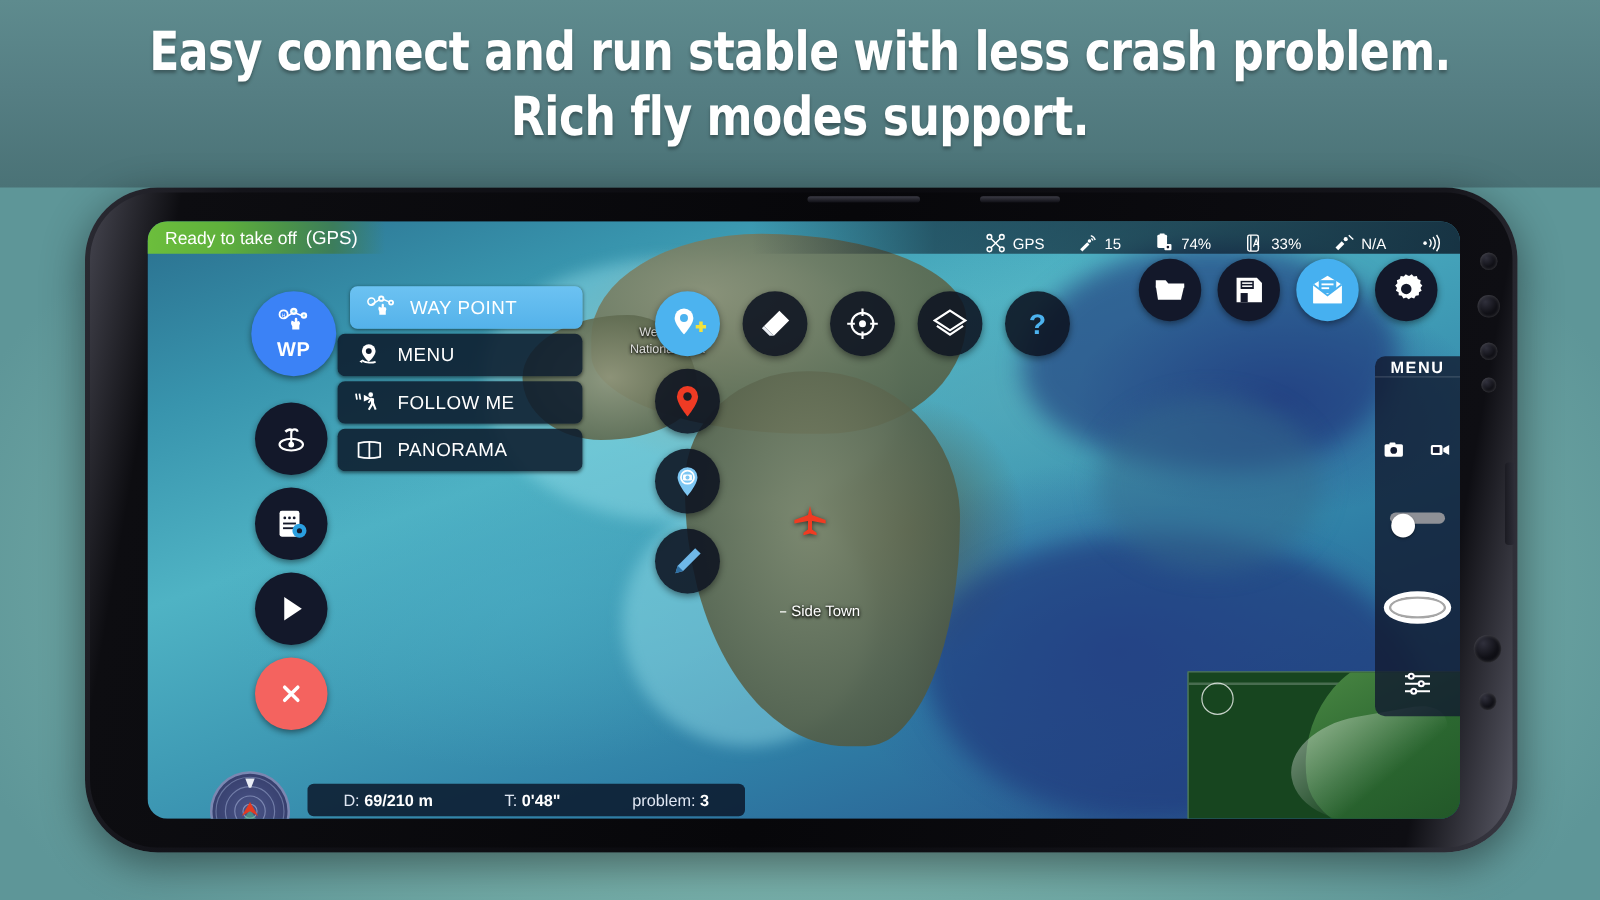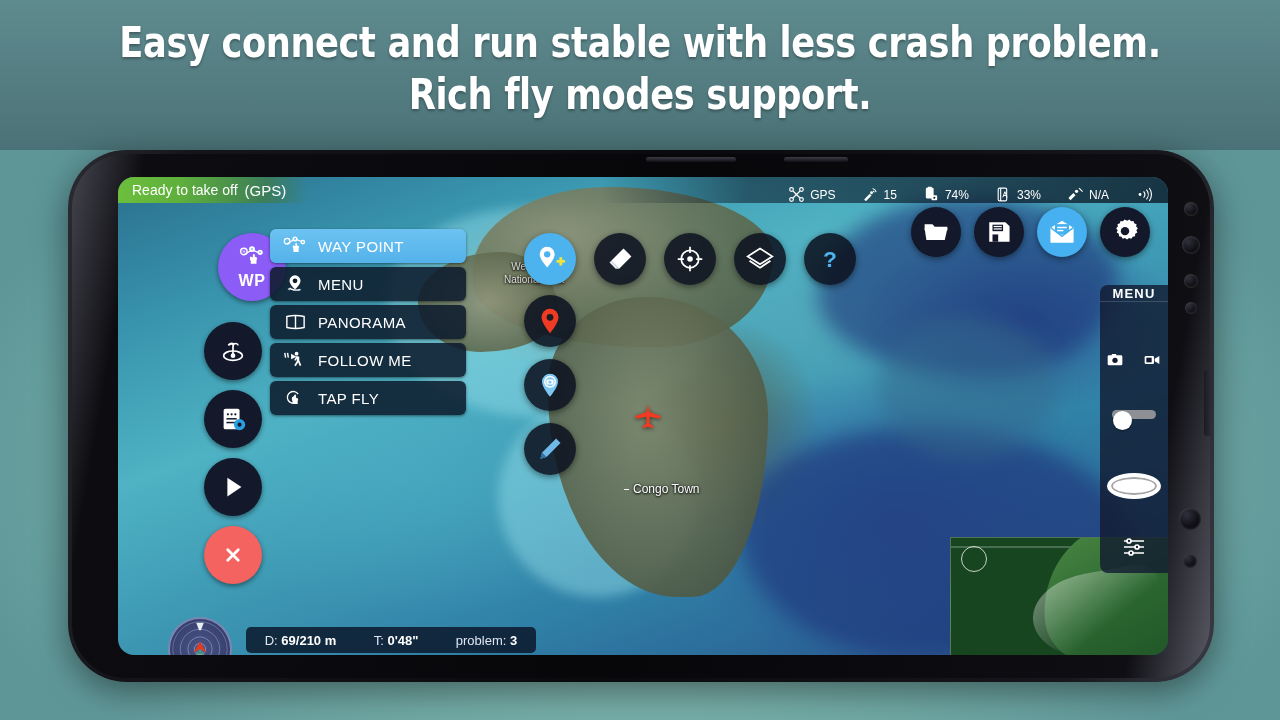--- a/index.html
+++ b/index.html
@@ -203,42 +203,43 @@
   .mode-item {
     height: 34px; border-radius: 6px;
     display: flex; align-items: center;
     background: rgba(13,27,44,.88);
     color: #ffffff;
     padding-left: 8px;
     box-shadow: 0 1px 3px rgba(0,0,0,.5);
   }
   .mode-item.active {
     background: linear-gradient(180deg,#6cc2f2,#54b2ea);
+    margin-left: 10px;
   }
   .mode-item .mi-icon {
     width: 34px; height: 26px; flex: 0 0 34px;
     display: flex; align-items: center; justify-content: center;
   }
   .mode-item .mi-label {
     font-size: 15px; letter-spacing: .4px; margin-left: 6px;
   }
 
   
   .round-btn {
     position: absolute; border-radius: 50%;
     display: flex; align-items: center; justify-content: center;
     box-shadow: 0 2px 5px rgba(0,0,0,.45);
     z-index: 9;
   }
   .rb-dark  { background: #13182a; }
   .rb-red   { background: #f4635f; }
 
   #wp-btn {
-    left: 100px; top: 56px; width: 68px; height: 68px;
-    background: #8b5cf6;
+    left: 83px; top: 56px; width: 68px; height: 68px;
+    background: #3b82f6;
     flex-direction: column; gap: 1px;
   }
   #wp-btn .wp-text { color: #fff; font-size: 16px; font-weight: bold; letter-spacing: .5px; }
 
   
   #map-toolbar {
     position: absolute; left: 406px; top: 56px;
     display: flex; gap: 18px;
     z-index: 9;
   }
@@ -320,21 +321,21 @@
   #radar {
     position: absolute; left: 50px; top: 440px;
     width: 64px; height: 64px; border-radius: 50%;
     background: radial-gradient(circle at 50% 50%, #4a5487 0%, #3a4372 60%, #2e3662 100%);
     border: 2px solid rgba(180,195,235,.55);
     z-index: 9;
     overflow: hidden;
   }
   #telemetry-top {
     position: absolute; left: 128px; top: 450px;
-    height: 26px; width: 290px;
+    height: 26px; width: 350px;
     border-radius: 5px;
     background: rgba(10,20,38,.82);
     display: flex; align-items: center; justify-content: space-around;
     color: #fff; font-size: 13px;
     z-index: 9;
   }
   #telemetry-top .tk { color: #dfe6f2; }
   #telemetry-top .tv { font-weight: bold; }
 
   
@@ -411,21 +412,21 @@
         <div class="deep d2"></div>
         <div class="deep d3"></div>
         <div class="land l1"></div>
         <div class="land l3"></div>
         <div class="land l2"></div>
 
         <div class="map-label park">
           <span>West Side</span><br>
           <span>National Park</span>
         </div>
-        <div class="map-label town">Congo Town</div>
+        <div class="map-label town">Side Town</div>
 
         <div class="drone-marker">
           <svg viewBox="0 0 24 24" width="30" height="30" fill="#f03b22">
             <path d="M12 2 L13.3 8 L22 11.2 L22 13.4 L13.3 11.8 L13.3 17.2 L16.2 19.4 L16.2 21 L12 19.8 L7.8 21 L7.8 19.4 L10.7 17.2 L10.7 11.8 L2 13.4 L2 11.2 L10.7 8 Z"></path>
           </svg>
         </div>
       </div>
 
       <div id="statusbar">
         <div id="ready-banner">
@@ -589,50 +590,41 @@
               <path d="M9 19 l-2.5 1.5 l3 1.8 z"></path>
             </svg>
           </span>
           <span class="mi-label">MENU</span>
         </div>
 
 
 
         <div class="mode-item">
           <span class="mi-icon">
-            <svg viewBox="0 0 32 28" width="27" height="22" fill="none" stroke="#fff" stroke-width="1.8">
-              <path d="M5 7 q11-2.5 22 0 v14 q-11 2.5-22 0 z"></path>
-              <path d="M16 5.6 L16 22.4"></path>
-            </svg>
-          </span>
-          <span class="mi-label">PANORAMA</span>
-        </div>
-
-        <div class="mode-item">
-          <span class="mi-icon">
             <svg viewBox="0 0 32 28" width="26" height="22" fill="#fff">
               <path d="M3 5 L4 11 M6.5 5 L7.5 11" stroke="#fff" stroke-width="1.8"></path>
               <path d="M11 6 L18 10 L11 13 Z"></path>
               <circle cx="18" cy="6" r="2.4"></circle>
               <path d="M18 9 l-3 5 l1.5 0.8 l1.8-2.5 l0 3 l-3.2 5.5 l1.8 1 l3.2-5 l2 4.8 l1.9-0.8 l-2.6-6.6 l0-4.2 z"></path>
             </svg>
           </span>
           <span class="mi-label">FOLLOW ME</span>
         </div>
 
-
         <div class="mode-item">
           <span class="mi-icon">
-            <svg viewBox="0 0 32 28" width="26" height="22" fill="none" stroke="#fff" stroke-width="1.7">
-              <path d="M20 9 a7.5 7.5 0 1 0 -3 11"></path>
-              <path d="M15 11 v4.5 M15 11 q0-1.3 1.2-1.3 q1.2 0 1.2 1.3 v3.2 q1.1-1 2 0 q1.3 1.4 0 3.8 l0 3.6 h-6.6 l0-3.3 q-1.8-2.2-0.5-5.2" fill="#fff" stroke="none"></path>
-            </svg>
-          </span>
-          <span class="mi-label">TAP FLY</span>
-        </div>
+            <svg viewBox="0 0 32 28" width="27" height="22" fill="none" stroke="#fff" stroke-width="1.8">
+              <path d="M5 7 q11-2.5 22 0 v14 q-11 2.5-22 0 z"></path>
+              <path d="M16 5.6 L16 22.4"></path>
+            </svg>
+          </span>
+          <span class="mi-label">PANORAMA</span>
+        </div>
+
+
       </div>
 
       <div id="map-toolbar">
         <div class="tb-btn accent">
           <svg viewBox="0 0 32 32" width="30" height="30" fill="#fff">
             <path d="M13 3 a8 8 0 0 1 8 8 c0 5.5-8 14-8 14 s-8-8.5-8-14 a8 8 0 0 1 8-8 z"></path>
             <circle cx="13" cy="11" r="3.4" fill="#4cb3ef"></circle>
             <path d="M23 17 l3 0 l0-3 l3 0 l0 3 l3 0 l0 3 l-3 0 l0 3 l-3 0 l0-3 l-3 0 z" fill="#f2e23c"></path>
           </svg>
         </div>

